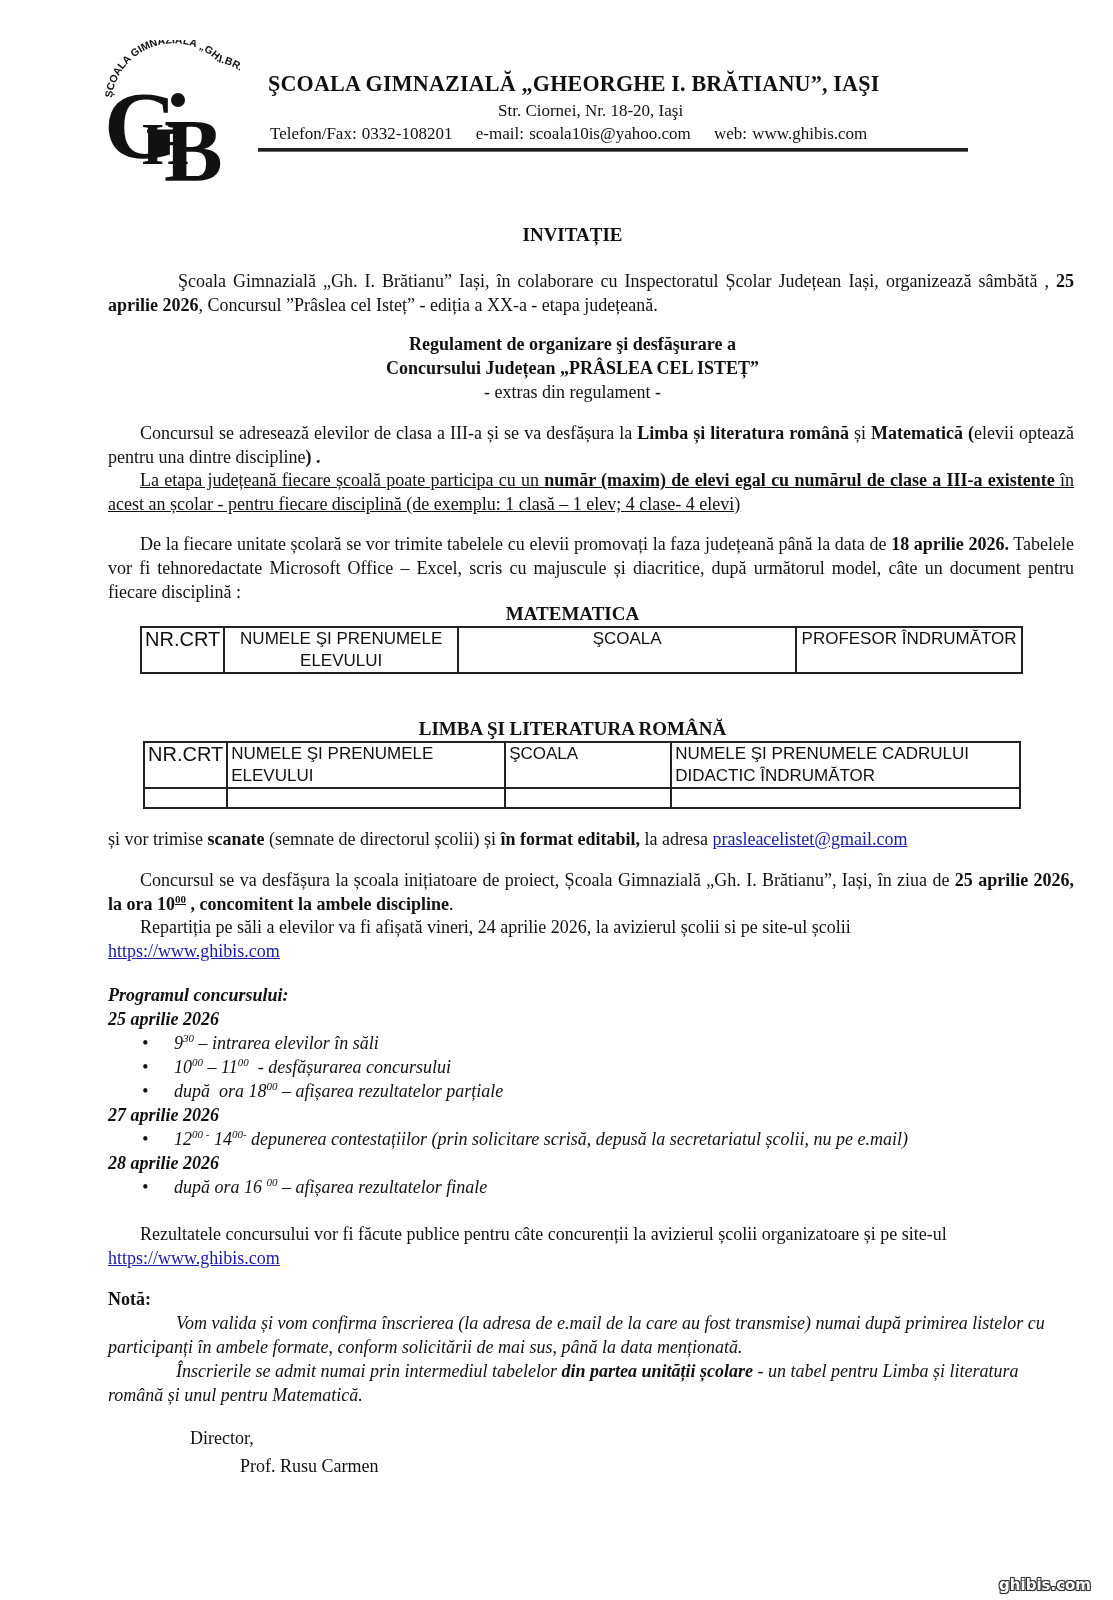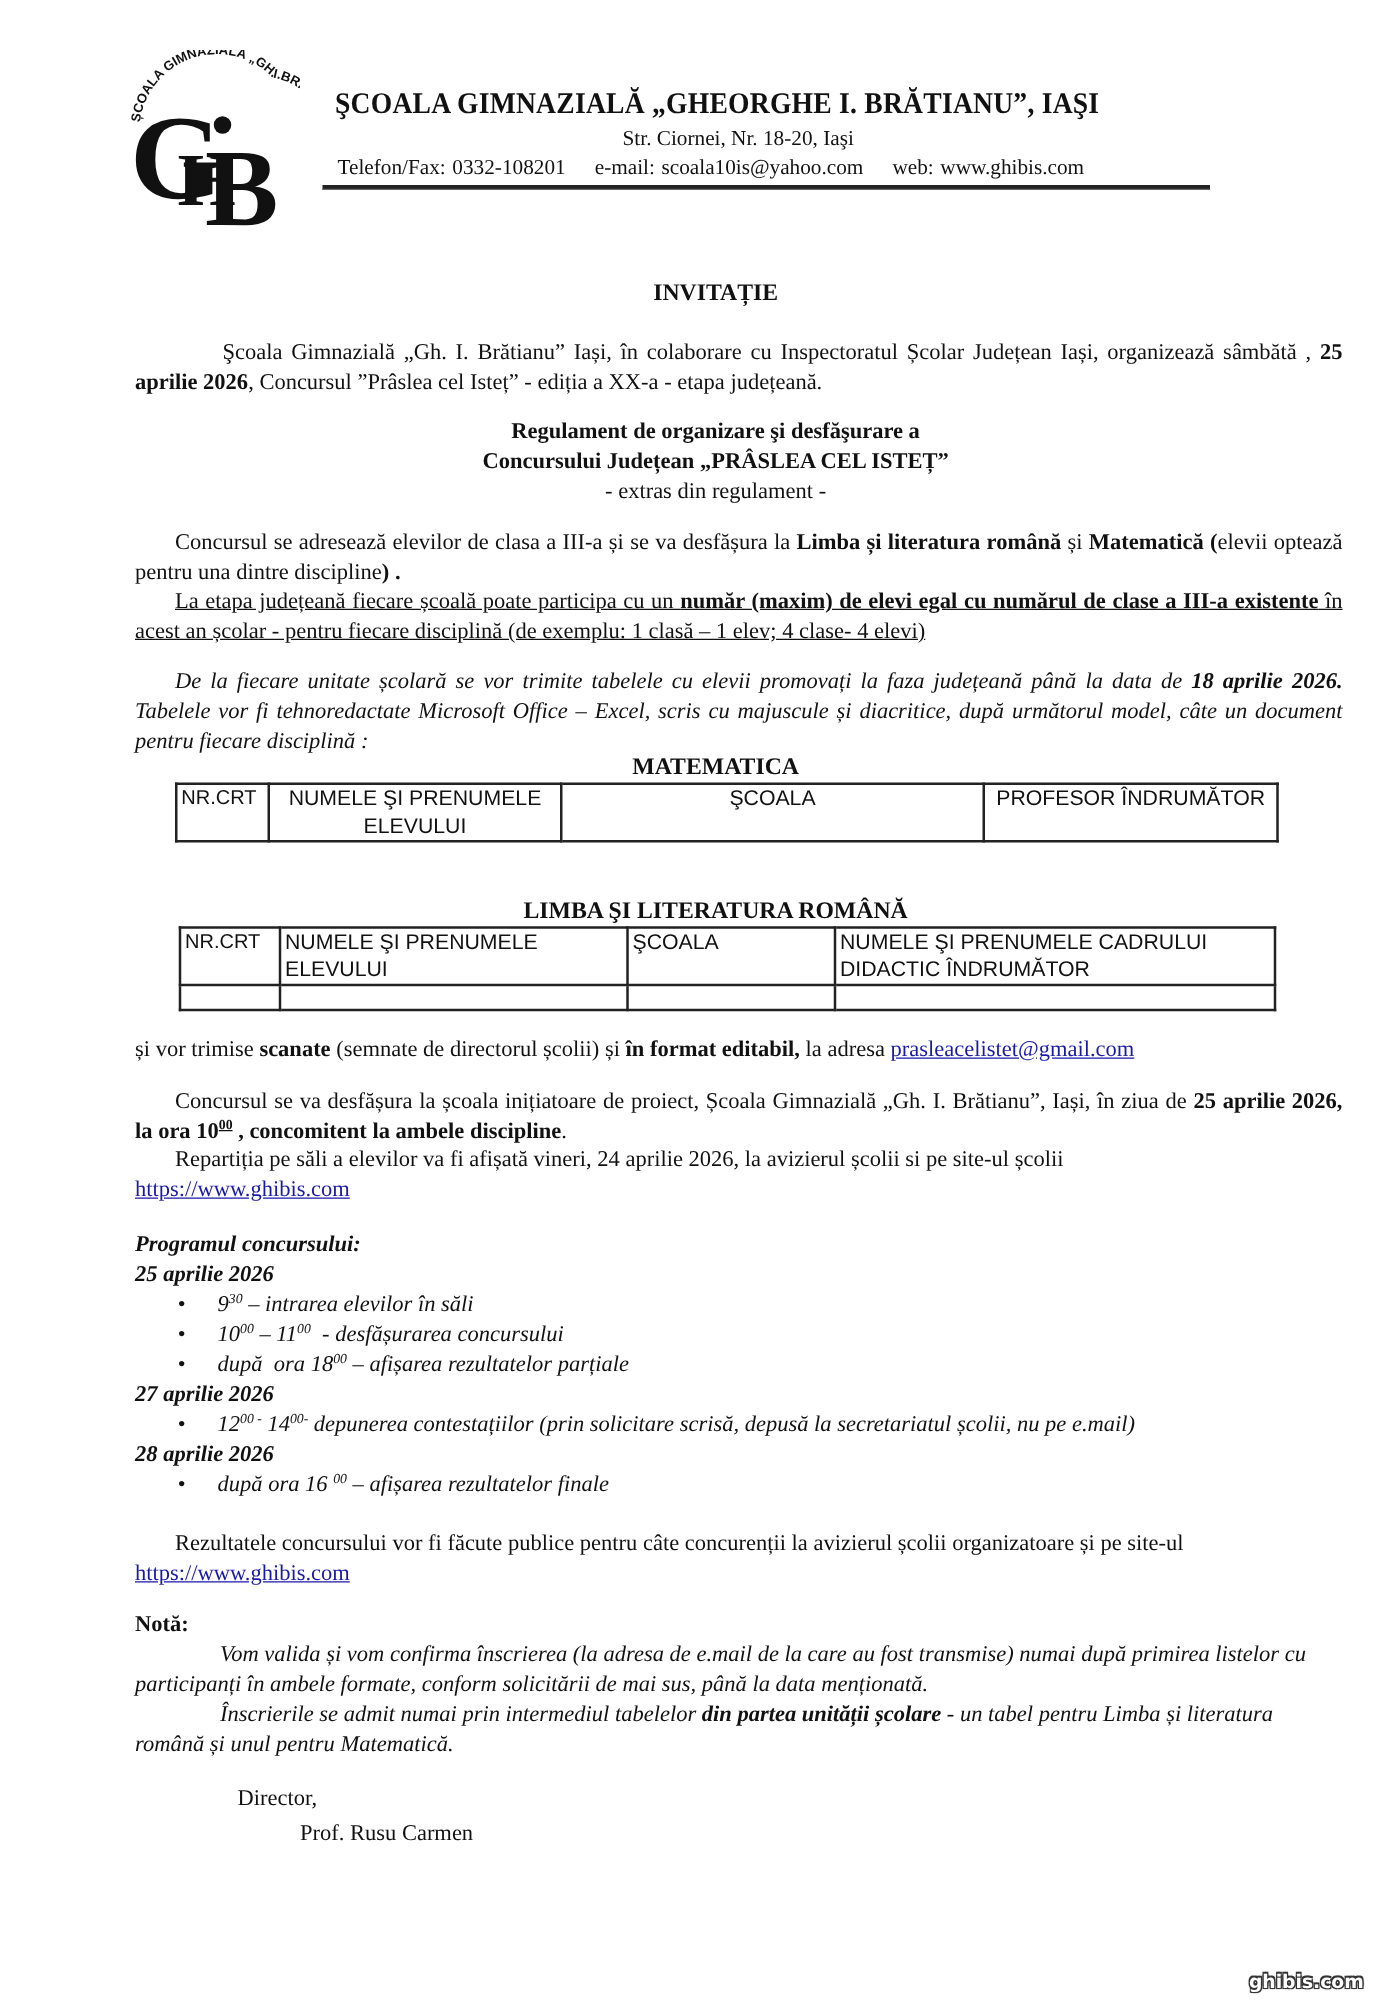--- a/index.html
+++ b/index.html
@@ -17,21 +17,21 @@
   .title { top: 224px; font-size: 19px; font-weight: bold; }
   .para { left: 108px; width: 966px; font-size: 18px; line-height: 24px; text-align: justify; }
   .indent { text-indent: 70px; }
   .indent2 { text-indent: 32px; }
   b { font-weight: bold; }
   .reg { font-size: 18px; line-height: 24px; }
   .reg b { font-size: 18px; }
 
   table.t { position: absolute; border-collapse: collapse; font-family: "Liberation Sans", "DejaVu Sans", sans-serif; font-size: 17px; }
   table.t td { border: 2px solid #222; padding: 0 3px; vertical-align: top; line-height: 22px; }
-  .small { font-size: 16px; }
+  .small { font-size: 20px; }
   .table-caption { font-size: 19px; font-weight: bold; }
 
   a.link { color: #1a1aa6; text-decoration: underline; }
   ul.sched { list-style: none; margin: 0; padding: 0; }
   ul.sched li { position: relative; padding-left: 66px; height: 24px; line-height: 24px; font-size: 18px; }
   ul.sched li .bullet { position: absolute; left: 34px; top: 0; }
   sup { font-size: 11px; line-height: 0; vertical-align: 7px; }
   .it { font-style: italic; }
   .watermark { right: 22px; bottom: 6px; font-family: "DejaVu Sans", sans-serif; font-weight: bold; font-size: 15px; color: #fff;
                text-shadow: -1px -1px 0 #333, 1px -1px 0 #333, -1px 1px 0 #333, 1px 1px 0 #333, 0 0 2px #000; }
@@ -75,21 +75,21 @@
 </div>
 
 <div class="abs para indent2" style="top:421px;">
   <span>Concursul se adresează elevilor de clasa a III-a și  se va desfășura la </span><b>Limba și literatura română</b><span> și </span><b>Matematică (</b><span>elevii optează pentru una dintre discipline</span><b>) .</b>
 </div>
 
 <div class="abs para indent2" style="top:468px;text-decoration:underline;">
   <span>La etapa județeană fiecare școală poate participa cu  un </span><b>număr (maxim) de elevi egal cu numărul de clase  a III-a existente</b><span> în acest an școlar - pentru fiecare disciplină (de exemplu: 1 clasă – 1 elev; 4 clase- 4 elevi)</span>
 </div>
 
-<div class="abs para indent2" style="top:532px;font-style:italic;">
+<div class="abs para indent2" style="top:532px;">
   <span>De la fiecare unitate școlară se vor trimite tabelele cu elevii promovați la faza județeană până la data de </span><b>18 aprilie 2026.</b><span> Tabelele vor fi tehnoredactate Microsoft Office – Excel, scris cu majuscule și diacritice, după următorul model, câte un document pentru fiecare disciplină :</span>
 </div>
 
 <div class="abs center table-caption" style="top:603px;">MATEMATICA</div>
 <table class="t" style="left:140px; top:626px; width:883px;">
   <tbody>
       <tr>
     <td style="width:66px;" class="small">NR.CRT</td>
     <td style="width:226px; text-align:center;">NUMELE ŞI PRENUMELE ELEVULUI</td>
     <td style="width:330px; text-align:center;">ŞCOALA</td>

